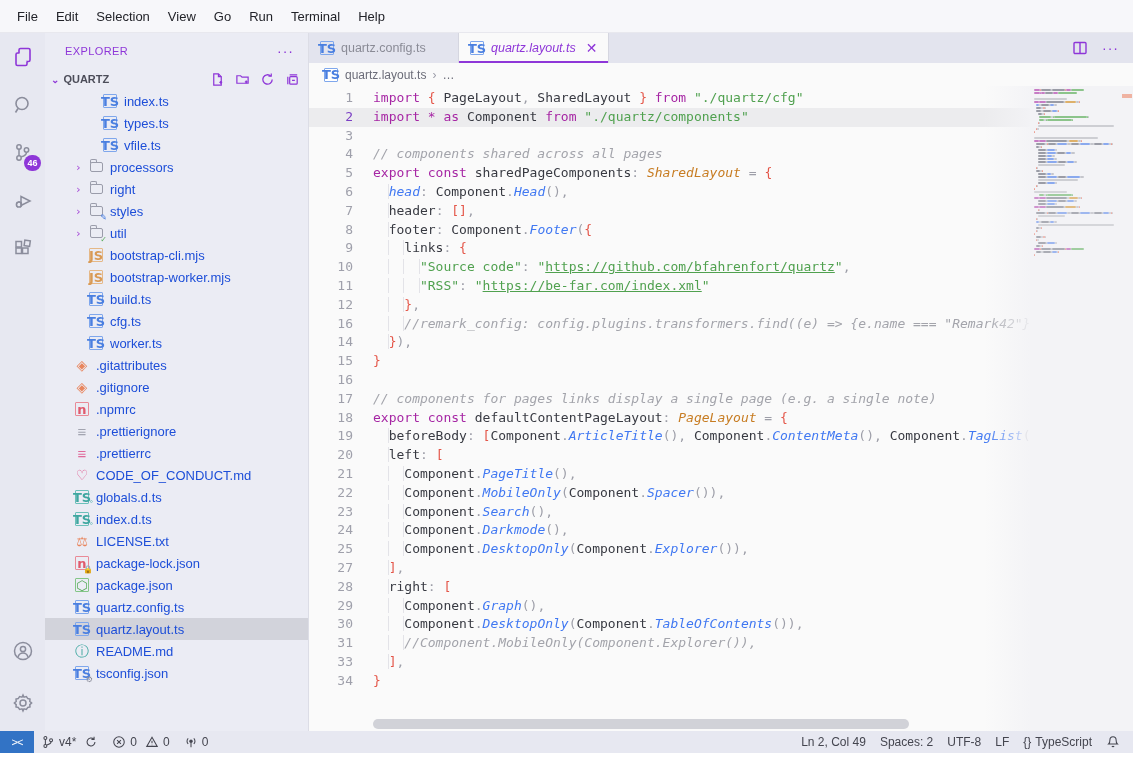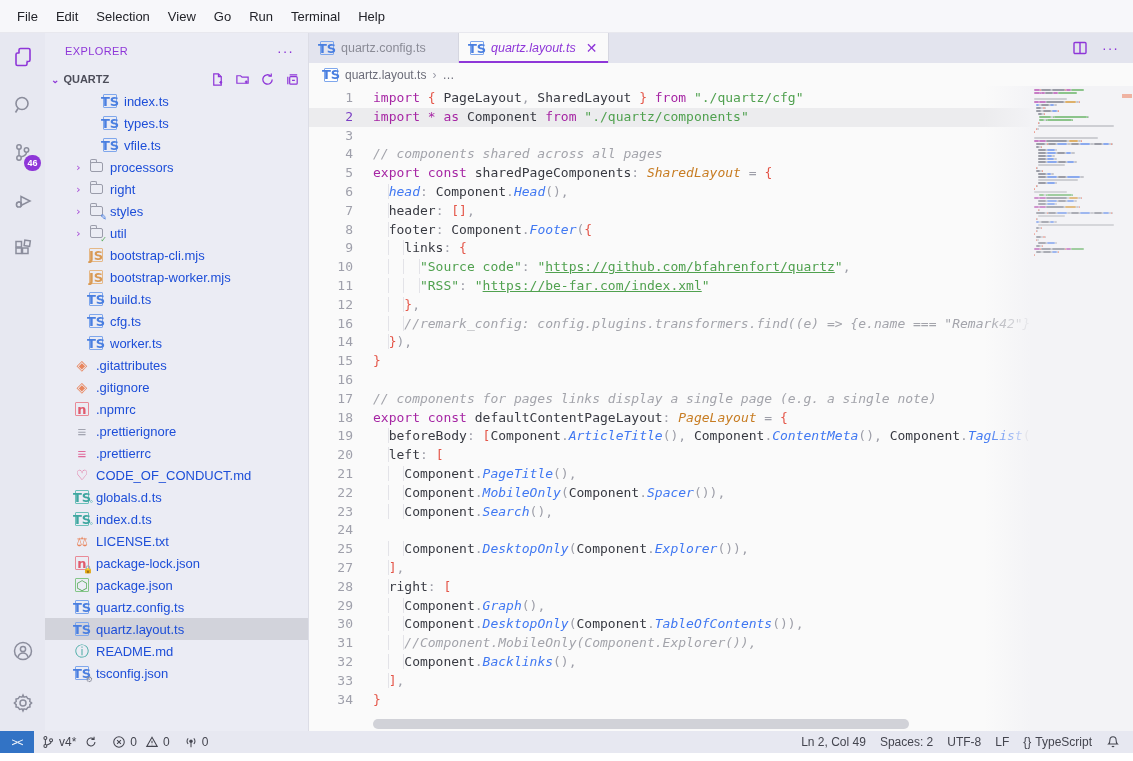--- a/index.html
+++ b/index.html
@@ -452,28 +452,27 @@
         <div class="code-row"><span class="gutter">14</span><span class="ctext"><span class="tok-ind">  </span><span class="tok-br">}</span><span class="tok-pun">),</span></span></div>
         <div class="code-row"><span class="gutter">15</span><span class="ctext"><span class="tok-br">}</span></span></div>
         <div class="code-row"><span class="gutter">16</span><span class="ctext"></span></div>
         <div class="code-row"><span class="gutter">17</span><span class="ctext"><span class="tok-cmt">// components for pages links display a single page (e.g. a single note)</span></span></div>
         <div class="code-row"><span class="gutter">18</span><span class="ctext"><span class="tok-kw">export</span><span class="tok-kw"> const </span><span class="tok-id">defaultContentPageLayout</span><span class="tok-pun">: </span><span class="tok-type">PageLayout</span><span class="tok-pun"> = </span><span class="tok-br">{</span></span></div>
         <div class="code-row"><span class="gutter">19</span><span class="ctext"><span class="tok-ind">  </span><span class="tok-id">beforeBody</span><span class="tok-pun">: </span><span class="tok-br">[</span><span class="tok-id">Component</span><span class="tok-pun">.</span><span class="tok-fn">ArticleTitle</span><span class="tok-pun">(), </span><span class="tok-id">Component</span><span class="tok-pun">.</span><span class="tok-fn">ContentMeta</span><span class="tok-pun">(), </span><span class="tok-id">Component</span><span class="tok-pun">.</span><span class="tok-fn">TagList</span><span class="tok-pun">()</span></span></div>
         <div class="code-row"><span class="gutter">20</span><span class="ctext"><span class="tok-ind">  </span><span class="tok-id">left</span><span class="tok-pun">: </span><span class="tok-br">[</span></span></div>
         <div class="code-row"><span class="gutter">21</span><span class="ctext"><span class="tok-ind">  </span><span class="tok-ind">  </span><span class="tok-id">Component</span><span class="tok-pun">.</span><span class="tok-fn">PageTitle</span><span class="tok-pun">(),</span></span></div>
         <div class="code-row"><span class="gutter">22</span><span class="ctext"><span class="tok-ind">  </span><span class="tok-ind">  </span><span class="tok-id">Component</span><span class="tok-pun">.</span><span class="tok-fn">MobileOnly</span><span class="tok-pun">(</span><span class="tok-id">Component</span><span class="tok-pun">.</span><span class="tok-fn">Spacer</span><span class="tok-pun">()),</span></span></div>
         <div class="code-row"><span class="gutter">23</span><span class="ctext"><span class="tok-ind">  </span><span class="tok-ind">  </span><span class="tok-id">Component</span><span class="tok-pun">.</span><span class="tok-fn">Search</span><span class="tok-pun">(),</span></span></div>
-        <div class="code-row"><span class="gutter">24</span></div>
+        <div class="code-row"><span class="gutter">24</span><span class="ctext"><span class="tok-ind">  </span><span class="tok-ind">  </span><span class="tok-id">Component</span><span class="tok-pun">.</span><span class="tok-fn">Darkmode</span><span class="tok-pun">(),</span></span></div>
         <div class="code-row"><span class="gutter">25</span><span class="ctext"><span class="tok-ind">  </span><span class="tok-ind">  </span><span class="tok-id">Component</span><span class="tok-pun">.</span><span class="tok-fn">DesktopOnly</span><span class="tok-pun">(</span><span class="tok-id">Component</span><span class="tok-pun">.</span><span class="tok-fn">Explorer</span><span class="tok-pun">()),</span></span></div>
         <div class="code-row"><span class="gutter">27</span><span class="ctext"><span class="tok-ind">  </span><span class="tok-br">]</span><span class="tok-pun">,</span></span></div>
         <div class="code-row"><span class="gutter">28</span><span class="ctext"><span class="tok-ind">  </span><span class="tok-id">right</span><span class="tok-pun">: </span><span class="tok-br">[</span></span></div>
         <div class="code-row"><span class="gutter">29</span><span class="ctext"><span class="tok-ind">  </span><span class="tok-ind">  </span><span class="tok-id">Component</span><span class="tok-pun">.</span><span class="tok-fn">Graph</span><span class="tok-pun">(),</span></span></div>
         <div class="code-row"><span class="gutter">30</span><span class="ctext"><span class="tok-ind">  </span><span class="tok-ind">  </span><span class="tok-id">Component</span><span class="tok-pun">.</span><span class="tok-fn">DesktopOnly</span><span class="tok-pun">(</span><span class="tok-id">Component</span><span class="tok-pun">.</span><span class="tok-fn">TableOfContents</span><span class="tok-pun">()),</span></span></div>
         <div class="code-row"><span class="gutter">31</span><span class="ctext"><span class="tok-ind">  </span><span class="tok-ind">  </span><span class="tok-cmt">//Component.MobileOnly(Component.Explorer()),</span></span></div>
-        <div class="code-row"><span class="gutter">32</span><span class="ctext"><span class="tok-ind">  </span><span class="tok-ind">  </span><span class="tok-id">Component</span><span class="tok-pun">.</span><span class="tok-fn">Backlinks</span><span class="tok-pun">(),</span></span></div>
         <div class="code-row"><span class="gutter">33</span><span class="ctext"><span class="tok-ind">  </span><span class="tok-br">]</span><span class="tok-pun">,</span></span></div>
         <div class="code-row"><span class="gutter">34</span><span class="ctext"><span class="tok-br">}</span></span></div>
       </div>
     <div id="code-fade"></div>
     <div id="minimap">
         <div class="mm-row">
           <span class="mm-seg" style="width: 6.3px; background: rgb(199, 124, 197);"></span>
           <span class="mm-seg" style="width: 1px; background: rgb(235, 154, 141);"></span>
           <span class="mm-seg" style="width: 9.9px; background: rgb(154, 156, 166);"></span>
           <span class="mm-seg" style="width: 1px; background: rgb(197, 198, 204);"></span>

